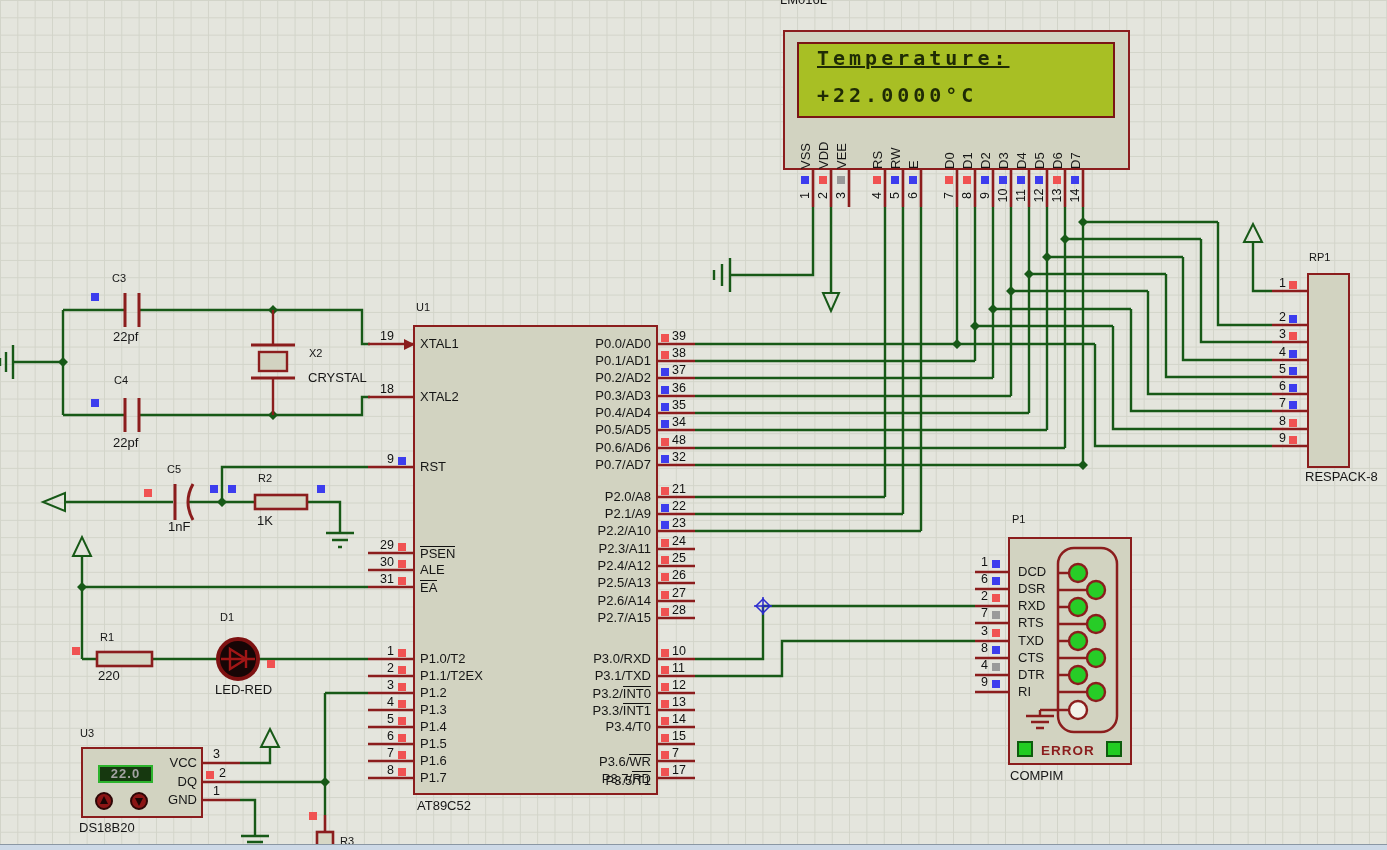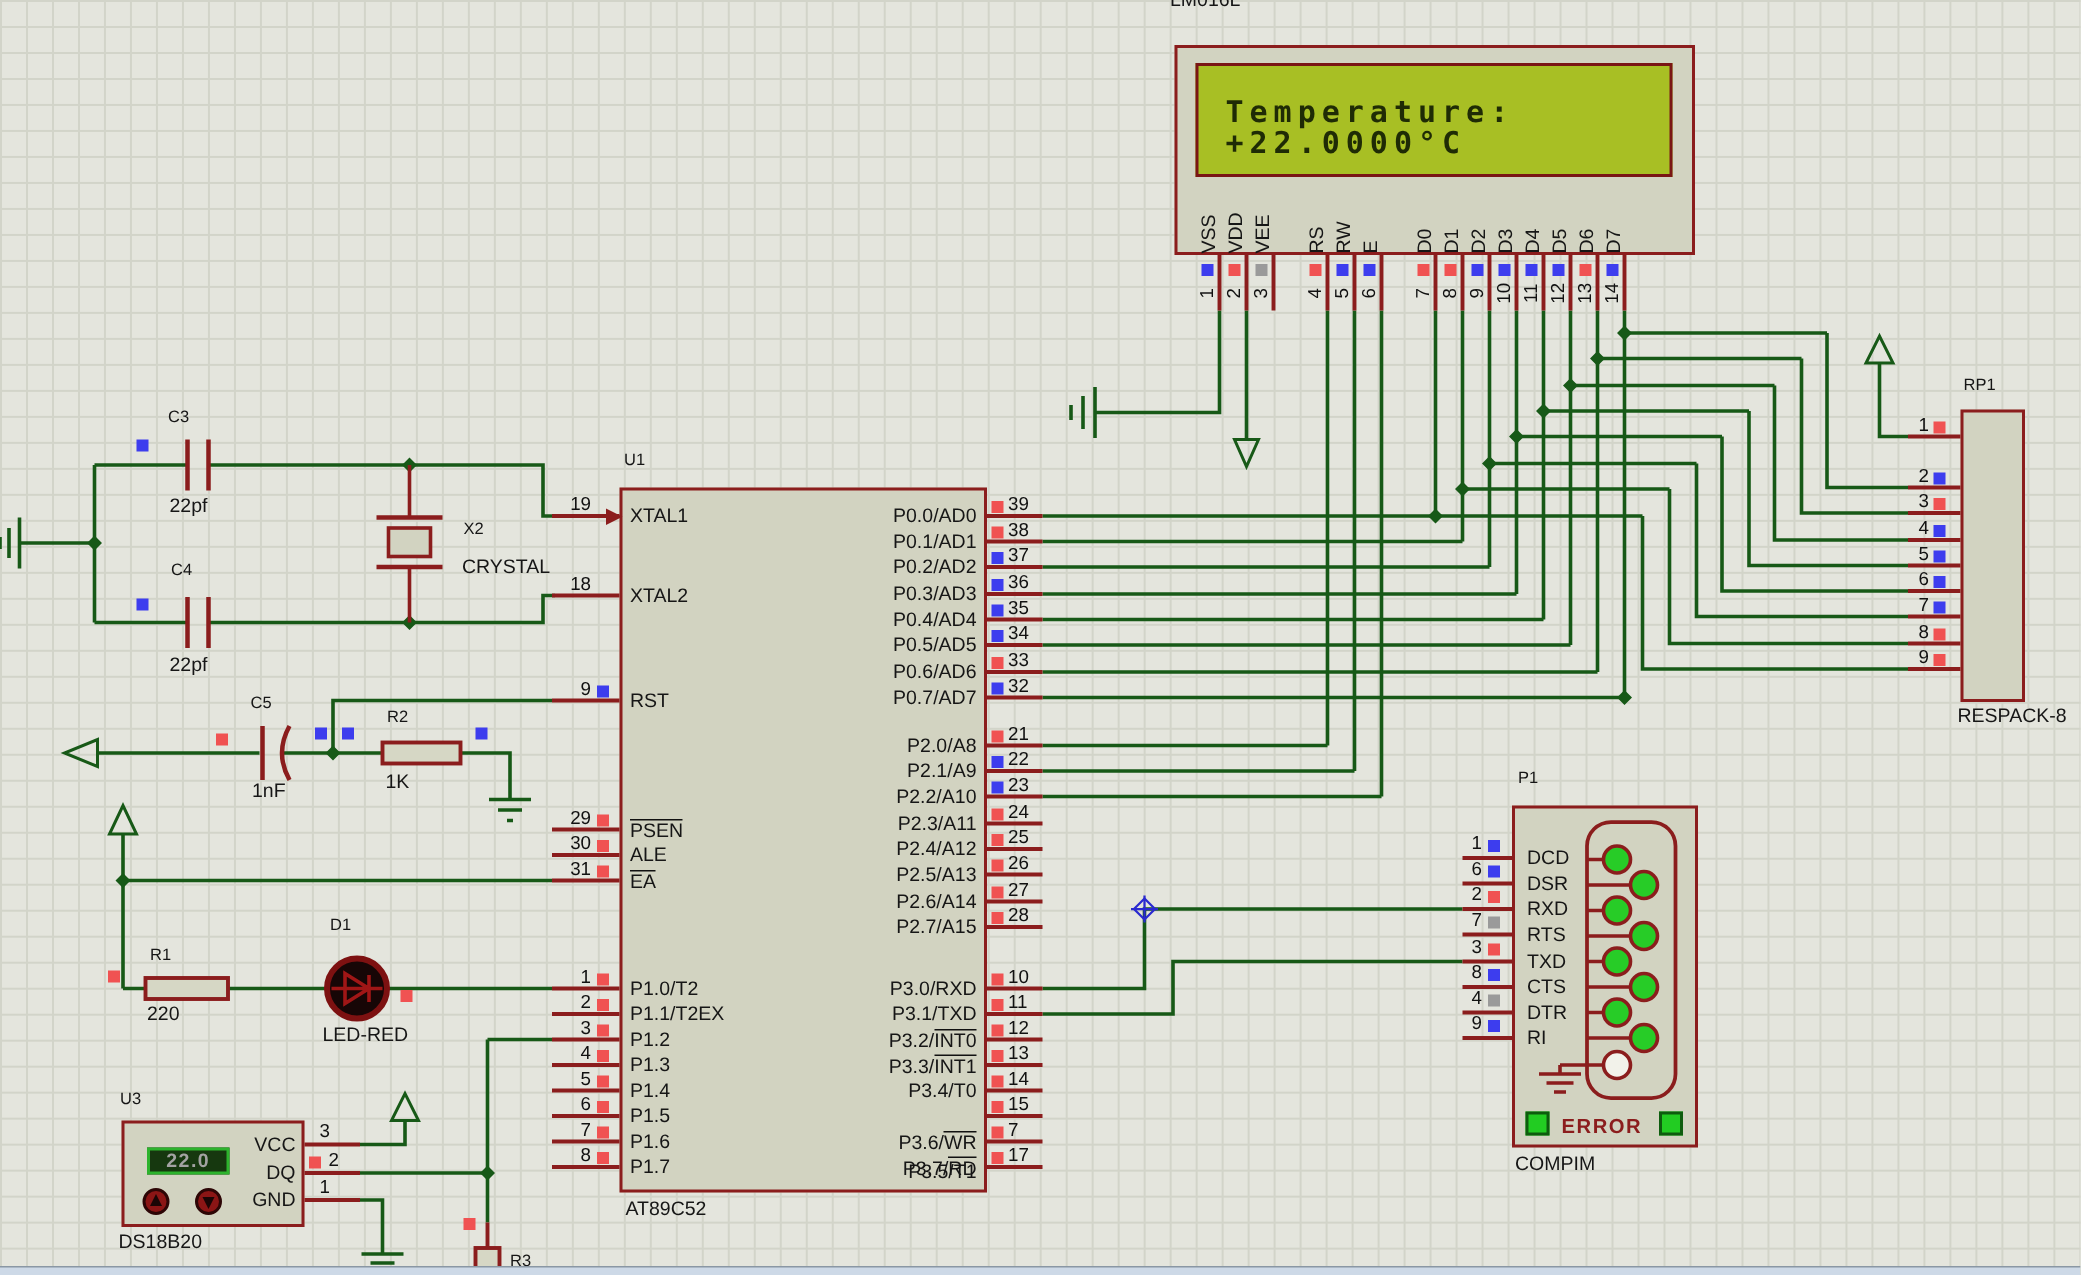--- a/index.html
+++ b/index.html
@@ -160,21 +160,21 @@
       <rect x="309" y="812" width="8" height="8" fill="#f05252"></rect>
       <rect x="91" y="293" width="8" height="8" fill="#3d3dee"></rect>
       <rect x="91" y="399" width="8" height="8" fill="#3d3dee"></rect>
       <rect x="210" y="485" width="8" height="8" fill="#3d3dee"></rect>
       <rect x="228" y="485" width="8" height="8" fill="#3d3dee"></rect>
       <rect x="317" y="485" width="8" height="8" fill="#3d3dee"></rect>
     </g>
   </svg>
 
   <span class="lbl" style="left:780px;top:-7px;">LM016L</span>
-  <span class="lcdtxt" style="left:817px;top:62px;">Temperature:</span>
+  <span class="lcdtxt" style="left:817px;top:46px;text-decoration:underline;">Temperature:</span>
   <span class="lcdtxt" style="left:817px;top:83px;">+22.0000°C</span>
 
   <span class="pname vert" style="left:777px;top:133px;width:58px;">VSS</span>
   <span class="pname vert" style="left:795px;top:133px;width:58px;">VDD</span>
   <span class="pname vert" style="left:813px;top:133px;width:58px;">VEE</span>
   <span class="pname vert" style="left:849px;top:133px;width:58px;">RS</span>
   <span class="pname vert" style="left:867px;top:133px;width:58px;">RW</span>
   <span class="pname vert" style="left:885px;top:133px;width:58px;">E</span>
   <span class="pname vert" style="left:921px;top:133px;width:58px;">D0</span>
   <span class="pname vert" style="left:939px;top:133px;width:58px;">D1</span>
@@ -285,21 +285,21 @@
   <span class="sq" style="left:661px;top:734px;" data-state="red"></span>
   <span class="sq" style="left:661px;top:751px;" data-state="red"></span>
   <span class="sq" style="left:661px;top:768px;" data-state="red"></span>
 
   <span class="pnum" style="left:672px;top:330px;">39</span>
   <span class="pnum" style="left:672px;top:347px;">38</span>
   <span class="pnum" style="left:672px;top:364px;">37</span>
   <span class="pnum" style="left:672px;top:382px;">36</span>
   <span class="pnum" style="left:672px;top:399px;text-align:center;">35</span>
   <span class="pnum" style="left:672px;top:416px;">34</span>
-  <span class="pnum" style="left:672px;top:434px;">33</span>
+  <span class="pnum" style="left:672px;top:434px;">48</span>
   <span class="pnum" style="left:672px;top:451px;">32</span>
   <span class="pnum" style="left:672px;top:483px;">21</span>
   <span class="pnum" style="left:672px;top:500px;">22</span>
   <span class="pnum" style="left:672px;top:517px;">23</span>
   <span class="pnum" style="left:672px;top:535px;">24</span>
   <span class="pnum" style="left:672px;top:552px;">25</span>
   <span class="pnum" style="left:672px;top:569px;">26</span>
   <span class="pnum" style="left:672px;top:587px;">27</span>
   <span class="pnum" style="left:672px;top:604px;">28</span>
   <span class="pnum" style="left:672px;top:645px;">10</span>

